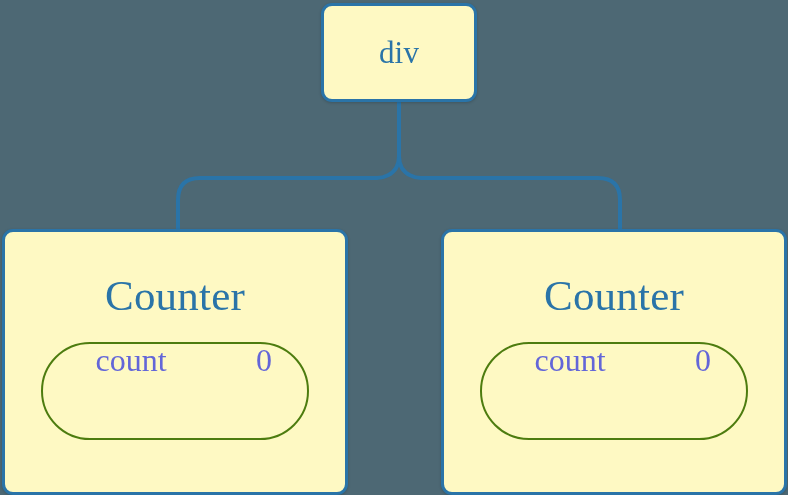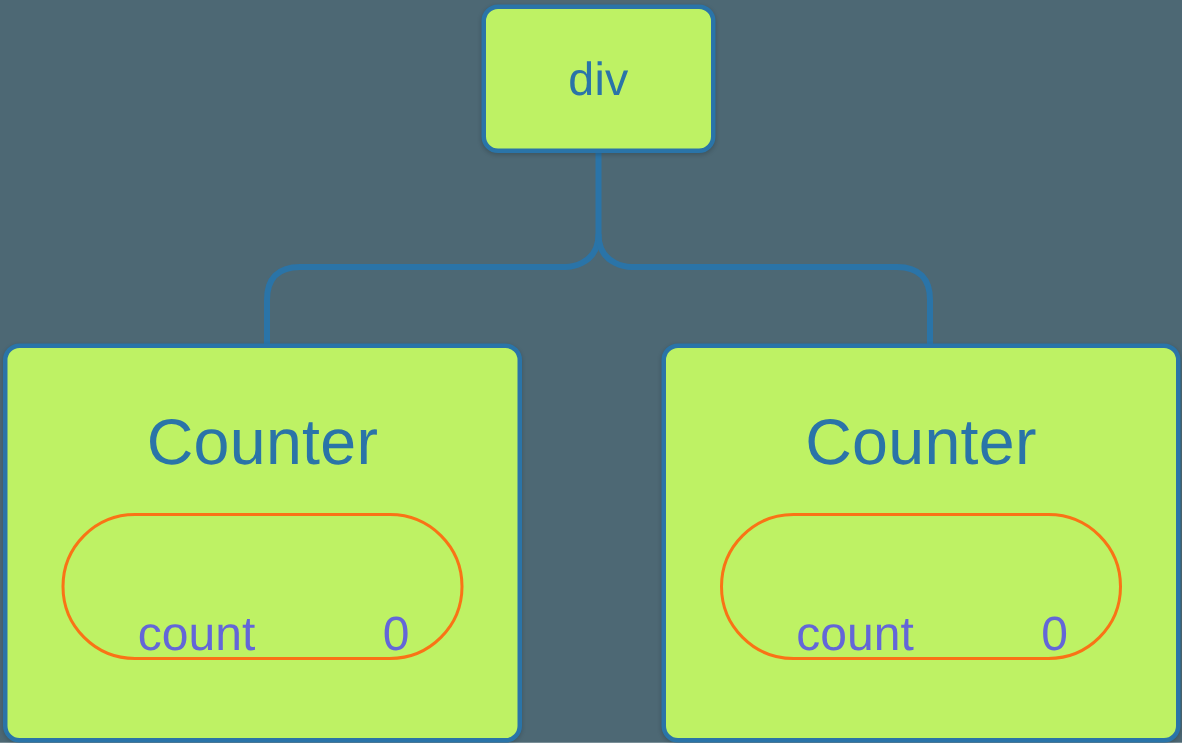--- a/index.html
+++ b/index.html
@@ -26,25 +26,26 @@
     top: 0;
     width: 788px;
     height: 495px;
     z-index: 1;
   }
 
   
   .node-box {
     position: absolute;
     z-index: 2;
-    background: #bef264;
+    background: #fef9c3;
     border: 3px solid #2a74a8;
     border-radius: 11px;
     box-sizing: border-box;
     box-shadow: 0 1px 3px rgba(0,0,0,0.18);
+    font-family: Liberation Serif, serif;
   }
 
   
   #root-node {
     left: 321px;
     top: 3px;
     width: 156px;
     height: 99px;
     display: flex;
     align-items: center;
@@ -75,25 +76,25 @@
     line-height: 1;
     letter-spacing: 0.2px;
     margin-bottom: 25px;
   }
 
   
   .state-pill {
     position: relative;
     width: 268px;
     height: 98px;
-    border: 2px solid #f97316;
+    border: 2px solid #4d7c0f;
     border-radius: 49px;
     box-sizing: border-box;
     display: flex;
-    align-items: flex-end;
+    align-items: flex-start;
   }
   .pill-key {
     width: 176px;
     display: flex;
     align-items: center;
     justify-content: center;
     color: #6366d8;
     font-size: 32px;
     line-height: 1;
   }

